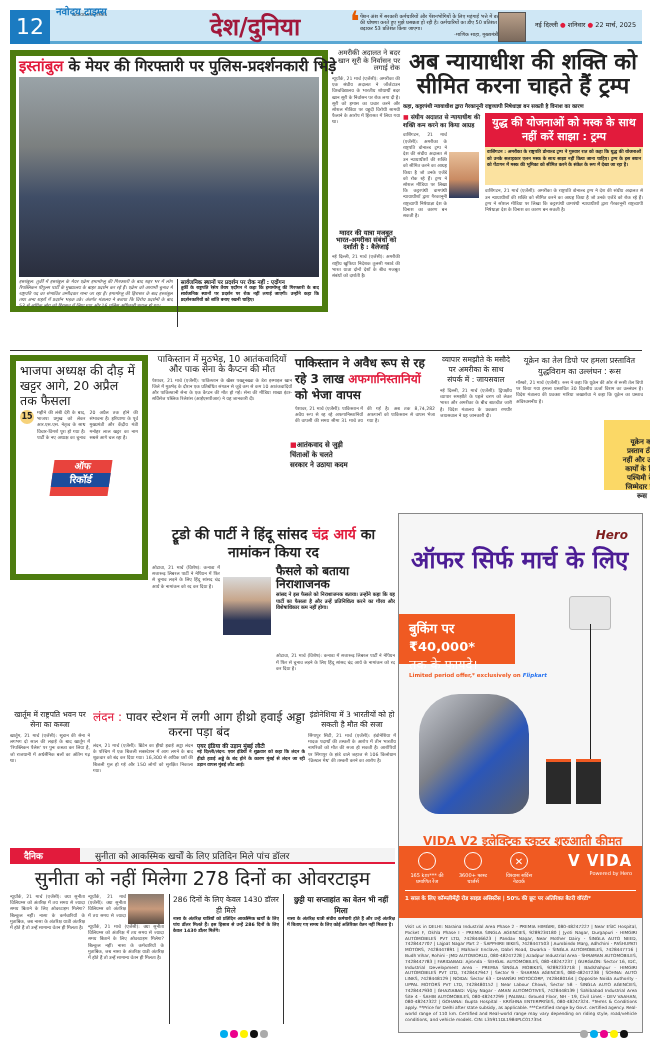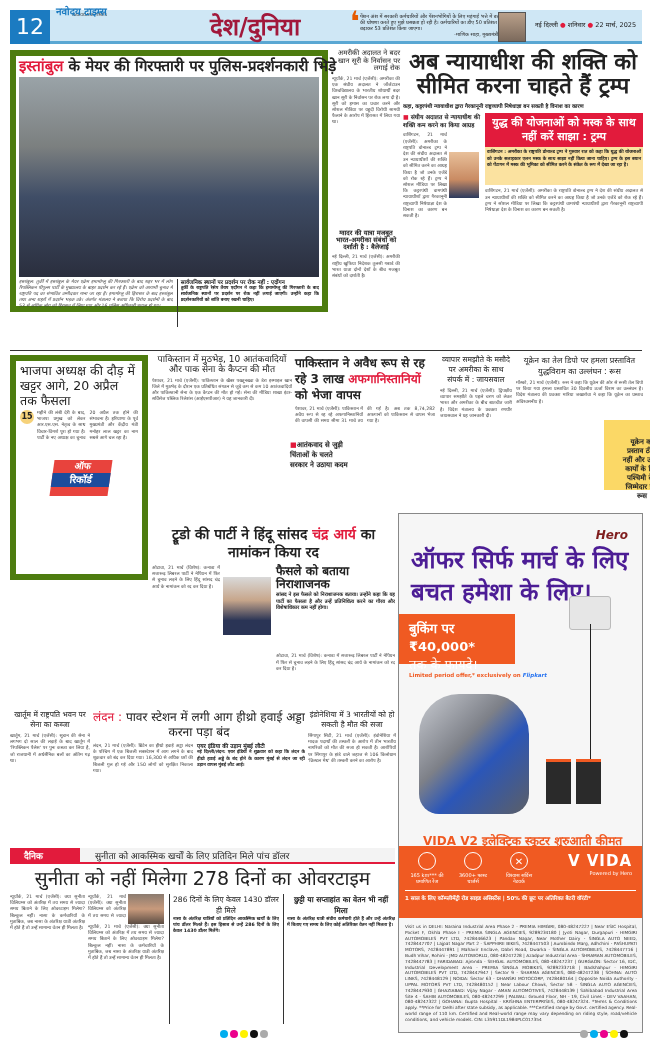--- a/index.html
+++ b/index.html
@@ -193,21 +193,20 @@
       <div class="h1" style="font-size:7.5px;text-align:center;line-height:11px">छुट्टी या सप्ताहांत का वेतन भी नहीं मिला</div>
       <div class="txt" style="height:100px;font-weight:bold;color:#222">नासा के अंतरिक्ष यात्री संघीय कर्मचारी होते हैं और उन्हें अंतरिक्ष में बिताए गए समय के लिए कोई अतिरिक्त वेतन नहीं मिलता है।</div>
     </div>
   </div>
 </div>
 
 <div class="abs ad">
   <div style="position:absolute;right:14px;top:14px;font-size:12px;font-weight:bold;color:#7f1d1d;font-style:italic">Hero</div>
   <div style="position:absolute;left:12px;top:30px;font-size:24px;color:#4c1d95;font-weight:bold;line-height:32px">
     <div>ऑफर सिर्फ मार्च के लिए</div>
-    <div>बचत हमेशा के लिए।</div>
   </div>
   <div class="orange" style="position:absolute;left:0;top:100px;width:116px;height:50px;padding:6px 10px;font-size:13px;line-height:18px;font-weight:bold">
     <div>बुकिंग पर ₹40,000*</div>
     <div style="font-size:13px;font-weight:normal">तक के फायदे।</div>
   </div>
   <div style="position:absolute;left:10px;top:158px;font-size:5.5px;font-weight:bold;color:#f05a22"><span>Limited period offer,* exclusively on</span> <span style="color:#2874f0;font-style:italic">Flipkart</span></div>
   <div style="position:absolute;left:170px;top:82px;width:42px;height:34px;background:#e6e6e6;border:1px solid #bbb;border-radius:3px"></div>
   <div style="position:absolute;left:191px;top:110px;width:1px;height:160px;background:#222"></div>
   <div style="position:absolute;left:20px;top:180px;width:110px;height:120px;border-radius:40px 40px 20px 20px;background:linear-gradient(135deg,#c9ccd2,#7d8088 40%,#2b56b8 60%,#5c5f66)"></div>
   <div style="position:absolute;left:147px;top:245px;width:25px;height:45px;background:#2a2a2a;border-top:3px solid #f05a22"></div>

